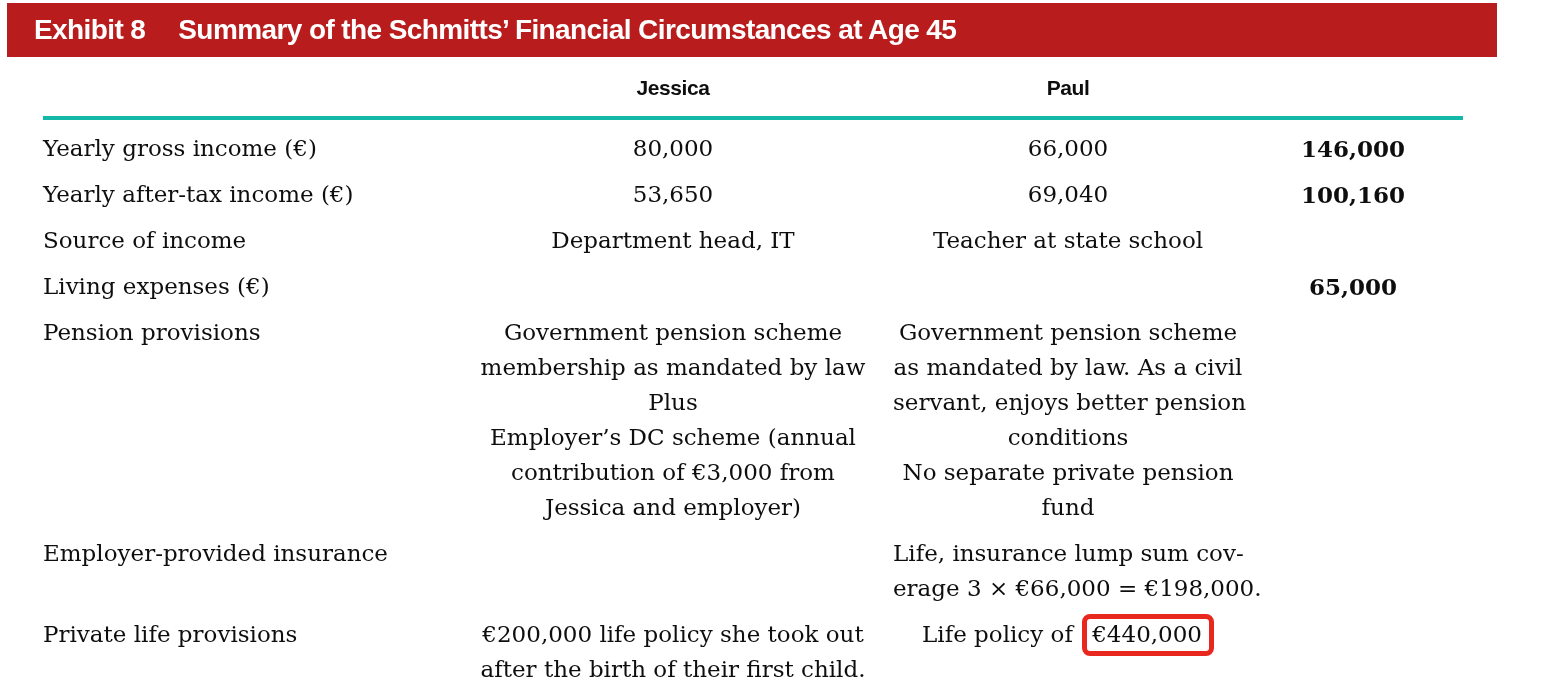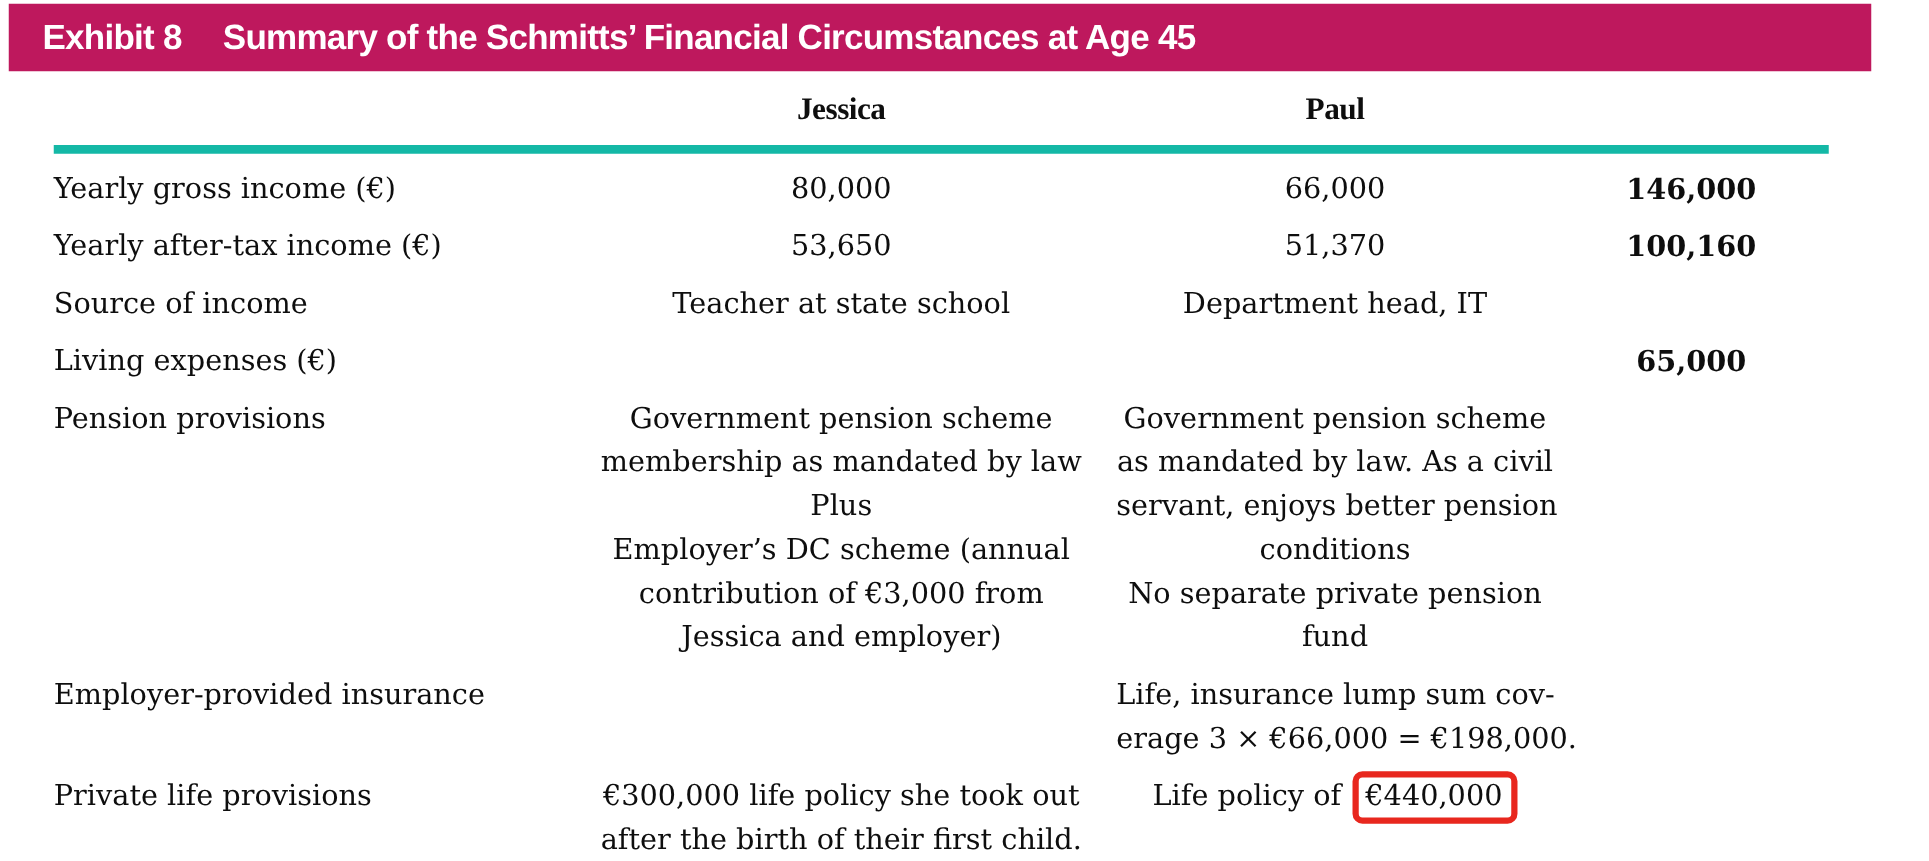--- a/index.html
+++ b/index.html
@@ -16,21 +16,21 @@
     overflow: hidden;
   }
 
   
   .exhibit-bar {
     position: absolute;
     left: 7px;
     top: 3px;
     width: 1490px;
     height: 54px;
-    background: #be185d;
+    background: #b91c1c;
     color: #ffffff;
     display: flex;
     align-items: center;
     font-family: "Liberation Sans", sans-serif;
     font-weight: 700;
     font-size: 28px;
     letter-spacing: -0.6px;
   }
   .exhibit-bar .exhibit-label { margin-left: 27px; white-space: pre; }
   .exhibit-bar .exhibit-title { margin-left: 33px; white-space: pre; }
@@ -42,24 +42,24 @@
     top: 57px;
     width: 1420px;
   }
   .grid-row {
     display: grid;
     grid-template-columns: 410px 440px 350px 220px;
     align-items: start;
   }
   .thead {
     padding: 16px 0 13px 0;
-    border-bottom: 7px solid #14b8a6;
-    font-family: Liberation Serif, serif;
+    border-bottom: 4px solid #14b8a6;
+    font-family: Liberation Sans, sans-serif;
     font-weight: 700;
-    font-size: 25px;
+    font-size: 21px;
     line-height: 30px;
     letter-spacing: -0.4px;
   }
   .th { text-align: center; }
 
   .trow {
     padding-top: 11px;
     font-size: 23px;
     line-height: 35px;
   }
@@ -104,28 +104,28 @@
   <div class="grid-row trow">
     <div class="cell-label">Yearly gross income (€)</div>
     <div class="cell-center">80,000</div>
     <div class="cell-center">66,000</div>
     <div class="cell-combined">146,000</div>
   </div>
 
   <div class="grid-row trow">
     <div class="cell-label">Yearly after-tax income (€)</div>
     <div class="cell-center">53,650</div>
-    <div class="cell-center">51,370</div>
+    <div class="cell-center">69,040</div>
     <div class="cell-combined">100,160</div>
   </div>
 
   <div class="grid-row trow">
     <div class="cell-label">Source of income</div>
+    <div class="cell-center">Department head, IT</div>
     <div class="cell-center">Teacher at state school</div>
-    <div class="cell-center">Department head, IT</div>
     <div class="cell-combined"></div>
   </div>
 
   <div class="grid-row trow">
     <div class="cell-label">Living expenses (€)</div>
     <div class="cell-center"></div>
     <div class="cell-center"></div>
     <div class="cell-combined">65,000</div>
   </div>
 
@@ -149,19 +149,19 @@
   <div class="grid-row trow">
     <div class="cell-label">Employer-provided insurance</div>
     <div class="cell-center"></div>
     <div class="cell-center">Life, insurance lump sum cov-
 erage 3 × €66,000 = €198,000.</div>
     <div class="cell-combined"></div>
   </div>
 
   <div class="grid-row trow">
     <div class="cell-label">Private life provisions</div>
-    <div class="cell-center">€300,000 life policy she took out
+    <div class="cell-center">€200,000 life policy she took out
 after the birth of their first child.</div>
     <div class="cell-center"><span>Life policy of </span><span class="highlight-box" style="border-color: rgb(232, 39, 30);">€440,000</span></div>
     <div class="cell-combined"></div>
   </div>
 
 </div>
 
 </body></html>

